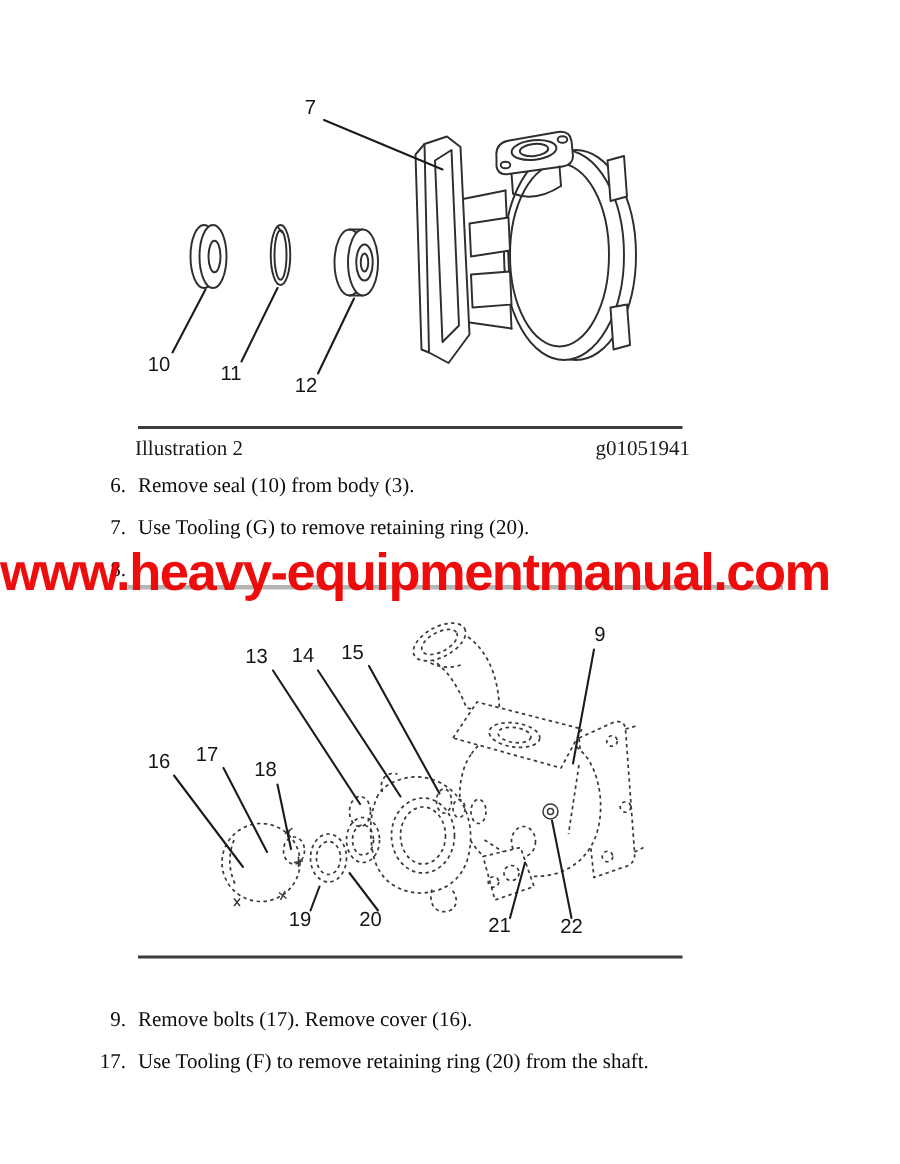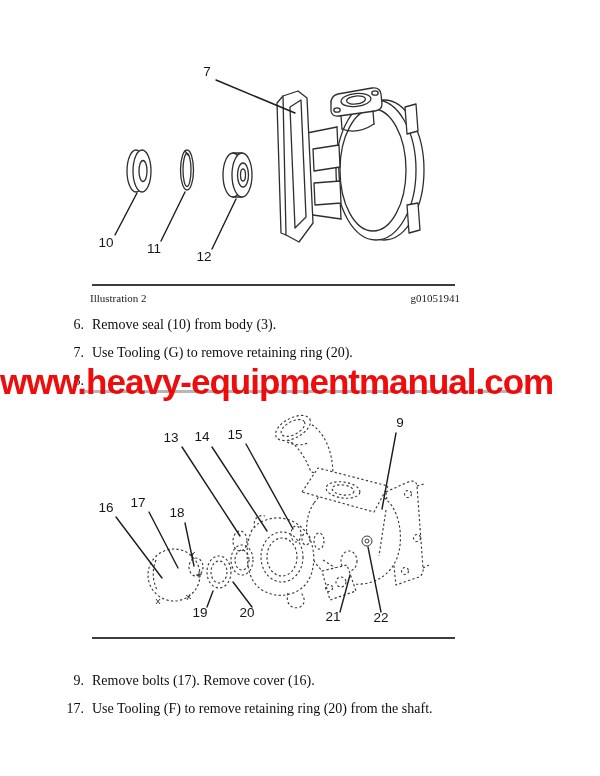--- a/index.html
+++ b/index.html
@@ -10,21 +10,21 @@
   .illo { position:absolute; }
   #illo2 { left:85px; top:45px; }
   #illo3 { left:90px; top:410px; }
 
   .rule { position:absolute; left:92px; width:363px; height:2px; background:#3d3d3d; }
   #rule2 { top:284px; }
   #rule3 { top:637px; }
 
   .cap {
     position:absolute; left:90px; width:370px; display:flex;
-    justify-content:space-between; font-size:11px; color:#1a1a1a;
+    justify-content:space-between; font-size:14px; color:#1a1a1a;
   }
   #cap2 { top:292px; }
   #cap3 { top:650px; }
 
   .steps { position:absolute; left:0; width:600px; }
   #steps-top { top:317px; }
   #steps-bottom { top:673px; }
   .step { display:flex; margin-bottom:13px; font-size:14px; line-height:15px; color:#0d0d0d; }
   .step .num { flex:0 0 84px; width:84px; text-align:right; }
   .step .txt { margin-left:8px; white-space:nowrap; }

